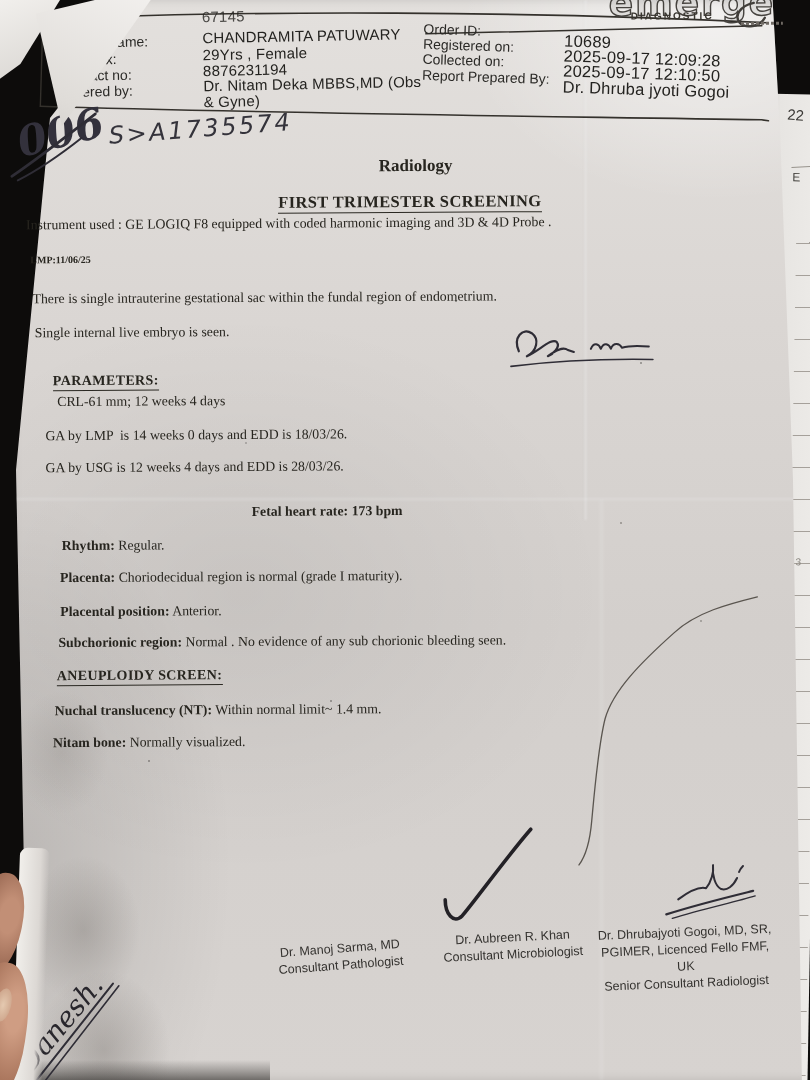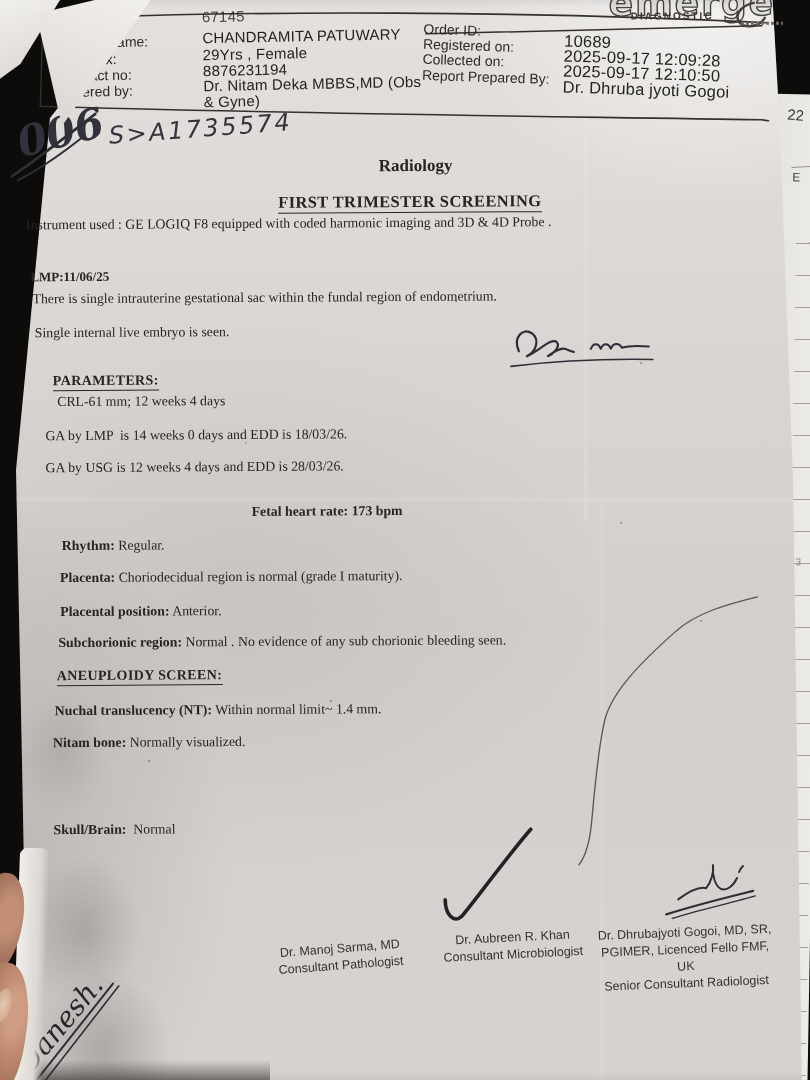--- a/index.html
+++ b/index.html
@@ -168,21 +168,21 @@
   </div>
 
   <div class="serifline center" style="top:140px;">
     <span class="dept">Radiology</span>
   </div>
   <div class="serifline center" style="top:176px;">
     <span class="title-u">FIRST TRIMESTER SCREENING</span>
   </div>
 
   <div class="serifline" style="left:28px;top:215px;">Instrument used : GE LOGIQ F8 equipped with coded harmonic imaging and 3D &amp; 4D Probe .</div>
-  <div class="serifline b" style="left:32px;top:252px;font-size:13px;margin-top:15px;">LMP:11/06/25</div>
+  <div class="serifline b" style="left:32px;top:252px;font-size:10px;">LMP:11/06/25</div>
   <div class="serifline" style="left:34px;top:289px;">There is single intrauterine gestational sac within the fundal region of endometrium.</div>
   <div class="serifline" style="left:36px;top:323px;">Single internal live embryo is seen.</div>
 
   <div class="serifline" style="left:40px;top:355px;">
     <span class="heading">PARAMETERS:</span>
   </div>
   <div class="serifline" style="left:58px;top:392px;">CRL-61 mm; 12 weeks 4 days</div>
   <div class="serifline" style="left:46px;top:426px;">GA by LMP  is 14 weeks 0 days and EDD is 18/03/26.</div>
   <div class="serifline" style="left:46px;top:458px;">GA by USG is 12 weeks 4 days and EDD is 28/03/26.</div>
 
@@ -206,23 +206,20 @@
   <div class="serifline" style="left:42px;top:650px;">
     <span class="heading">ANEUPLOIDY SCREEN:</span>
   </div>
   <div class="serifline" style="left:40px;top:685px;">
     <span class="b">Nuchal translucency (NT):</span><span> Within normal limit~ 1.4 mm.</span>
   </div>
   <div class="serifline" style="left:38px;top:717px;">
     <span class="b">Nitam bone:</span><span> Normally visualized.</span>
   </div>
 
-  <div class="serifline" style="left:38px;top:804px;">
-    <span class="b">Skull/Brain:</span><span>  Normal</span>
-  </div>
 
   <div class="sig sig1">
     <div>Dr. Manoj Sarma, MD</div>
     <div>Consultant Pathologist</div>
   </div>
   <div class="sig sig2">
     <div>Dr. Aubreen R. Khan</div>
     <div>Consultant Microbiologist</div>
   </div>
   <div class="sig sig3">

